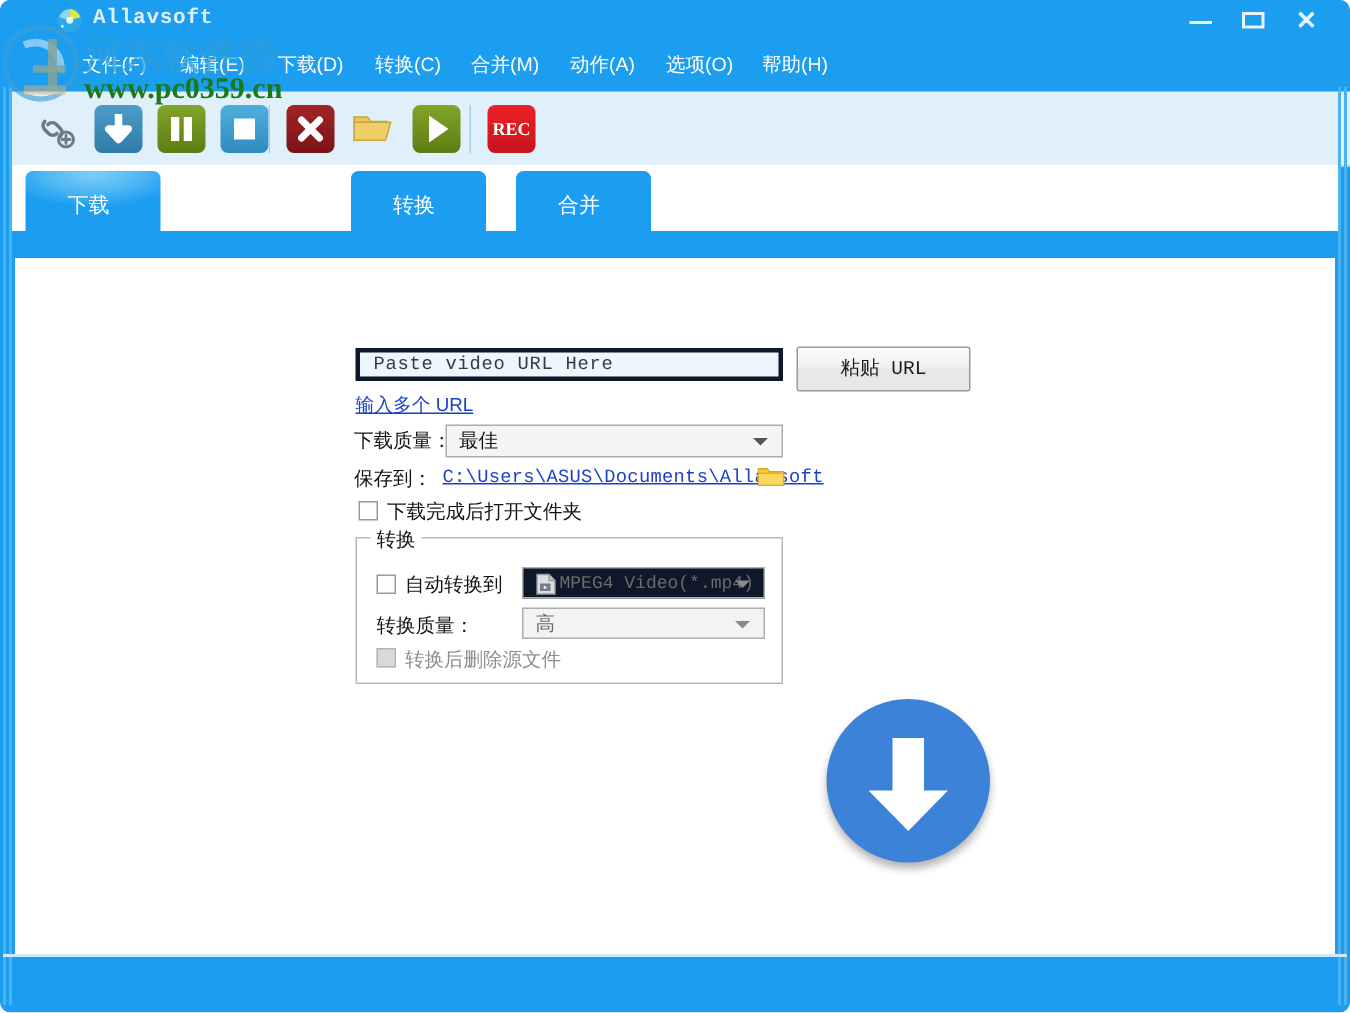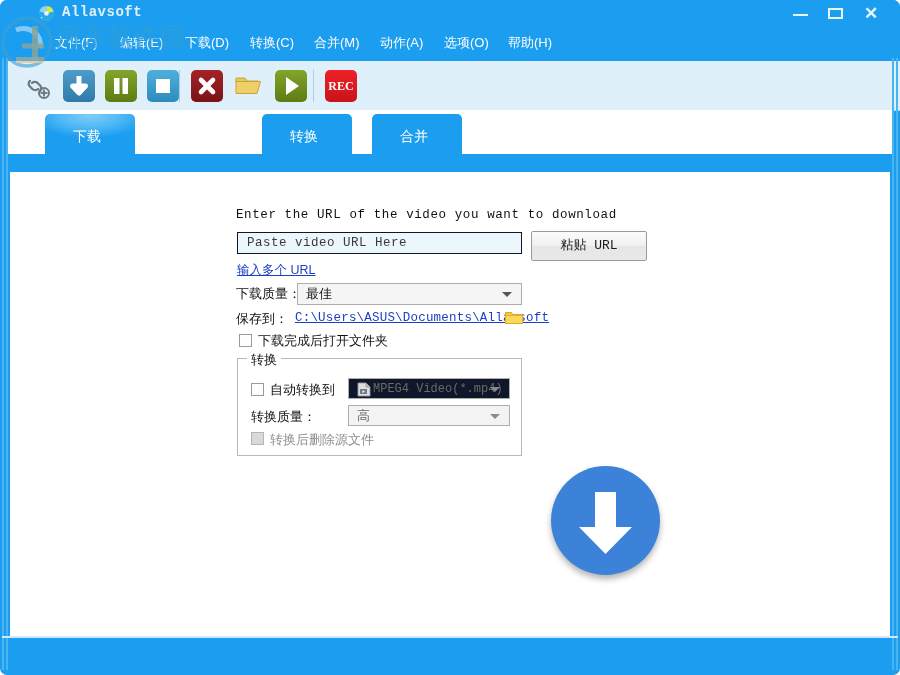--- a/index.html
+++ b/index.html
@@ -138,21 +138,20 @@
   }
   .tab {
     position: absolute;
     top: 114px;
     height: 46px;
     background: #1b9df0;
     border-radius: 5px 5px 0 0;
     color: #ffffff;
     font-size: 14px;
     cursor: default;
-    margin-left: 28px;
   }
   .tab .lbl {
     position: absolute;
     left: 28px; top: 14px;
     color: #ffffff;
     font-size: 14px;
   }
   .tab.selected {
     background:
       radial-gradient(ellipse 70px 26px at 50% 4%, #7fcdf7 0%, #4fb8f4 45%, #1b9df0 85%);
@@ -178,21 +177,21 @@
     font-size: 12.5px;
     color: #111111;
     letter-spacing: 0.6px;
     white-space: nowrap;
   }
   #url-input {
     position: absolute;
     left: 237px; top: 232px;
     width: 285px; height: 22px;
     background: #ecf6fd;
-    border: 1px solid #0f172a;
+    border: 3px solid #0f172a;
     box-sizing: border-box;
     font-size: 12.5px;
     color: #3a3a3a;
     padding-left: 9px;
     line-height: 20px;
     letter-spacing: 0.5px;
     outline: none;
   }
   #url-input::placeholder { color: #3a3a3a; opacity: 1; }
   #paste-url-button {
@@ -518,21 +517,20 @@
   </div>
   <div class="tab" style="left:234px;width:90px">
     <span class="lbl">转换</span>
   </div>
   <div class="tab" style="left:344px;width:90px">
     <span class="lbl">合并</span>
   </div>
 
   <div id="client"></div>
 
-  <div id="lbl-enter-url" class="mono">Enter the URL of the video you want to download</div>
 
   <input id="url-input" class="mono" type="text" placeholder="Paste video URL Here" style="">
 
   <div id="paste-url-button" class="mono">粘贴 URL</div>
 
   <div id="multi-url-link">输入多个 URL</div>
 
   <div class="flabel" id="lbl-quality">下载质量：</div>
   <div class="combo" id="combo-quality">
     <span>最佳</span>
@@ -599,15 +597,16 @@
     <div id="wm-logo">
       <svg width="58" height="52" viewBox="0 0 58 52">
         <ellipse cx="25" cy="26" rx="24" ry="24" fill="none" stroke="#3f9fd4" stroke-width="3.5"></ellipse>
         <path d="M14 14 q10 -4 18 2 q8 6 6 16" fill="none" stroke="#ffffff" stroke-width="5" opacity="0.75"></path>
         <path d="M33 10 v34" stroke="#c8a96b" stroke-width="6" opacity="0.85"></path>
         <path d="M20 30 h22" stroke="#c8a96b" stroke-width="5" opacity="0.85"></path>
         <path d="M14 44 h28" stroke="#e0b070" stroke-width="6" opacity="0.8"></path>
       </svg>
     </div>
     <div id="wm-cn">河东软件园</div>
+    <div id="wm-url">www.pc0359.cn</div>
   </div>
 
 </div>
 
 </body></html>

